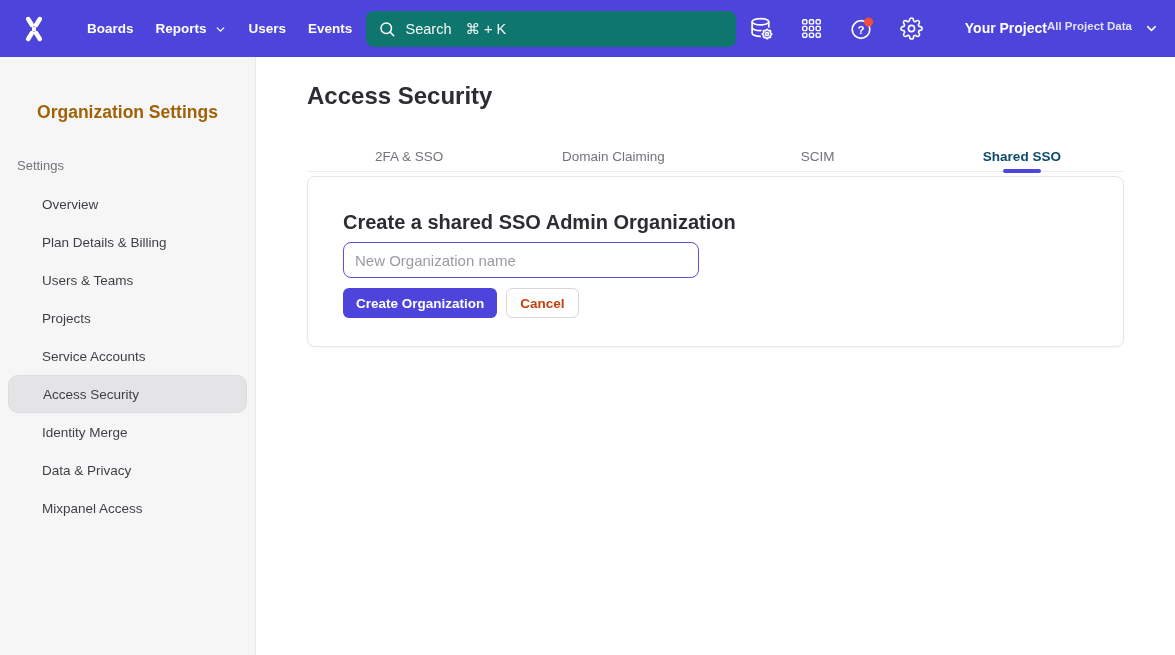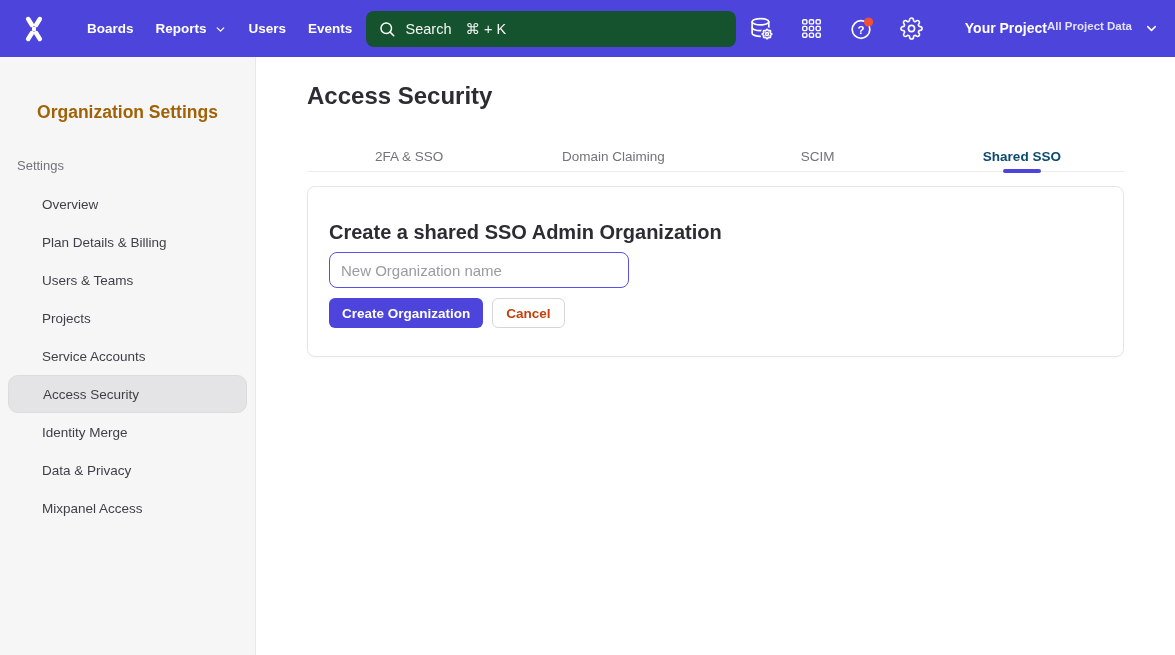--- a/index.html
+++ b/index.html
@@ -9,21 +9,21 @@
   
   .topnav { height:57px; background:#4c44db; display:flex; align-items:center;
     padding:0 16px 0 18px; color:#fff; }
   .logo { width:32px; height:32px; display:flex; align-items:center; justify-content:center;
     cursor:pointer; flex:0 0 auto; }
   .nav-links { display:flex; align-items:center; gap:22px; margin-left:37px; }
   .nav-link { font-size:13.5px; font-weight:700; color:#fff; cursor:pointer;
     display:flex; align-items:center; gap:7px; white-space:nowrap; }
   .nav-link svg { margin-top:1px; }
 
-  .searchbar { margin:0 auto; width:370px; height:36px; background:#14532d;
+  .searchbar { margin:0 auto; width:370px; height:36px; background:#0f766e;
     border-radius:8px; display:flex; align-items:center; padding:0 12px; cursor:text; }
   .searchbar .s-label { font-size:14.5px; color:rgba(255,255,255,0.95); margin-left:10px; }
   .searchbar .s-shortcut { font-size:14.5px; color:rgba(255,255,255,0.95); margin-left:14px; }
 
   .nav-right { display:flex; align-items:center; gap:24px; }
   .icon-btn { width:26px; height:26px; display:flex; align-items:center; justify-content:center;
     cursor:pointer; flex:0 0 auto; }
 
   .project-switcher { display:flex; align-items:center; margin-left:16px; cursor:pointer; }
   .project-text { display:flex; flex-direction:row; align-items:flex-start; line-height:1.3; }
@@ -48,25 +48,25 @@
   .main { flex:1; padding:27px 51px 0 51px; }
   .page-title { font-size:24px; font-weight:700; color:#2c2c33; line-height:24px; }
 
   .tabs { display:flex; margin-top:34px; border-bottom:1px solid #ececef; height:30px; }
   .tab { flex:1; display:flex; align-items:center; justify-content:center; position:relative;
     font-size:13.5px; color:#73737b; cursor:pointer; }
   .tab.active { color:#0c4a6e; font-weight:700; }
   .tab-underline { position:absolute; bottom:-2px; left:50%; transform:translateX(-50%);
     width:38px; height:4px; border-radius:2px; background:#4c44db; }
 
-  .card { margin-top:14px; border:1px solid #e6e6e9; border-radius:8px; background:#fff;
-    box-shadow:0 1px 2px rgba(0,0,0,0.03); padding:24px 25px 28px 21px; }
+  .card { margin-top:4px; border:1px solid #e6e6e9; border-radius:8px; background:#fff;
+    box-shadow:0 1px 2px rgba(0,0,0,0.03); padding:24px 25px 28px 35px; }
   .card-title { margin-top:8px; font-size:20px; font-weight:700; color:#2c2c33; line-height:26px; }
   .field-label { margin-top:26px; font-size:13px; color:#3c3c44; line-height:16px; }
-  .org-input { margin-top:7px; width:300px; height:36px; border:1.5px solid #5b50e6;
+  .org-input { margin-top:7px; width:356px; height:36px; border:1.5px solid #5b50e6;
     border-radius:8px; padding:0 11px; font-size:15px; color:#2c2c33; outline:none;
     font-family:"Liberation Sans","DejaVu Sans",sans-serif; display:block; }
   .org-input::placeholder { color:#9b9ba3; }
   .btn-row { margin-top:10px; display:flex; align-items:center; gap:9px; }
   .btn { height:30px; padding:0 13px; border-radius:6px; font-size:13.5px; font-weight:700;
     display:flex; align-items:center; cursor:pointer; border:none;
     font-family:"Liberation Sans","DejaVu Sans",sans-serif; }
   .btn-primary { background:#4c44db; color:#fff; }
   .btn-secondary { background:#fff; color:#c2410c; border:1px solid #d7d7db; }
 </style>

